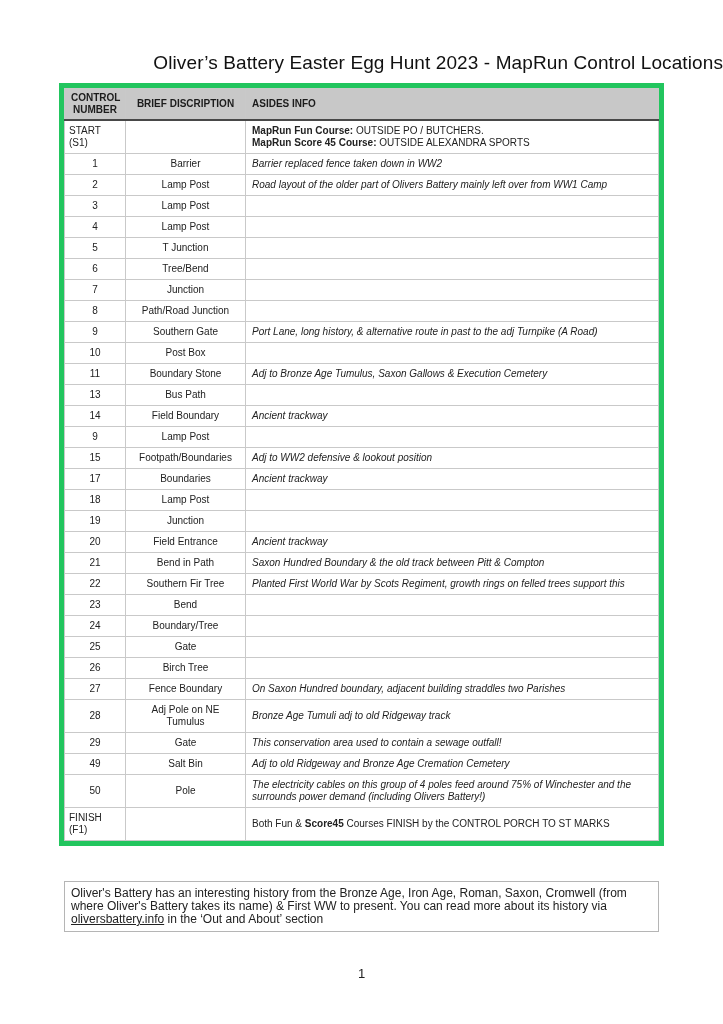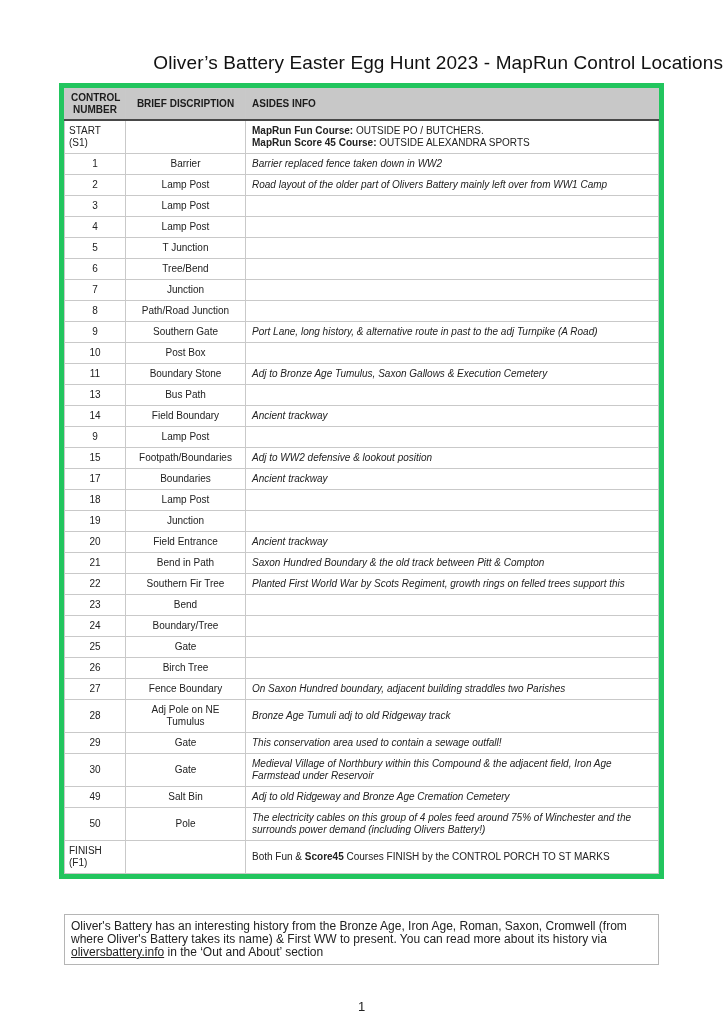--- a/index.html
+++ b/index.html
@@ -237,25 +237,20 @@
             <td class="col-control">28</td>
             <td class="col-desc">Adj Pole on NE Tumulus</td>
             <td class="col-aside"><span style="font-style: italic;">Bronze Age Tumuli adj to old Ridgeway track</span></td>
           </tr>
           <tr>
             <td class="col-control">29</td>
             <td class="col-desc">Gate</td>
             <td class="col-aside"><span style="font-style: italic;">This conservation area used to contain a sewage outfall!</span></td>
           </tr>
           <tr>
-            <td class="col-control">30</td>
-            <td class="col-desc">Gate</td>
-            <td class="col-aside"><span style="font-style: italic;">Medieval Village of Northbury within this Compound &amp; the adjacent field, Iron Age Farmstead under Reservoir</span></td>
-          </tr>
-          <tr>
             <td class="col-control">49</td>
             <td class="col-desc">Salt Bin</td>
             <td class="col-aside"><span style="font-style: italic;">Adj to old Ridgeway and Bronze Age Cremation Cemetery</span></td>
           </tr>
           <tr>
             <td class="col-control">50</td>
             <td class="col-desc">Pole</td>
             <td class="col-aside"><span style="font-style: italic;">The electricity cables on this group of 4 poles feed around 75% of Winchester and the surrounds power demand (including Olivers Battery!)</span></td>
           </tr>
           <tr>

